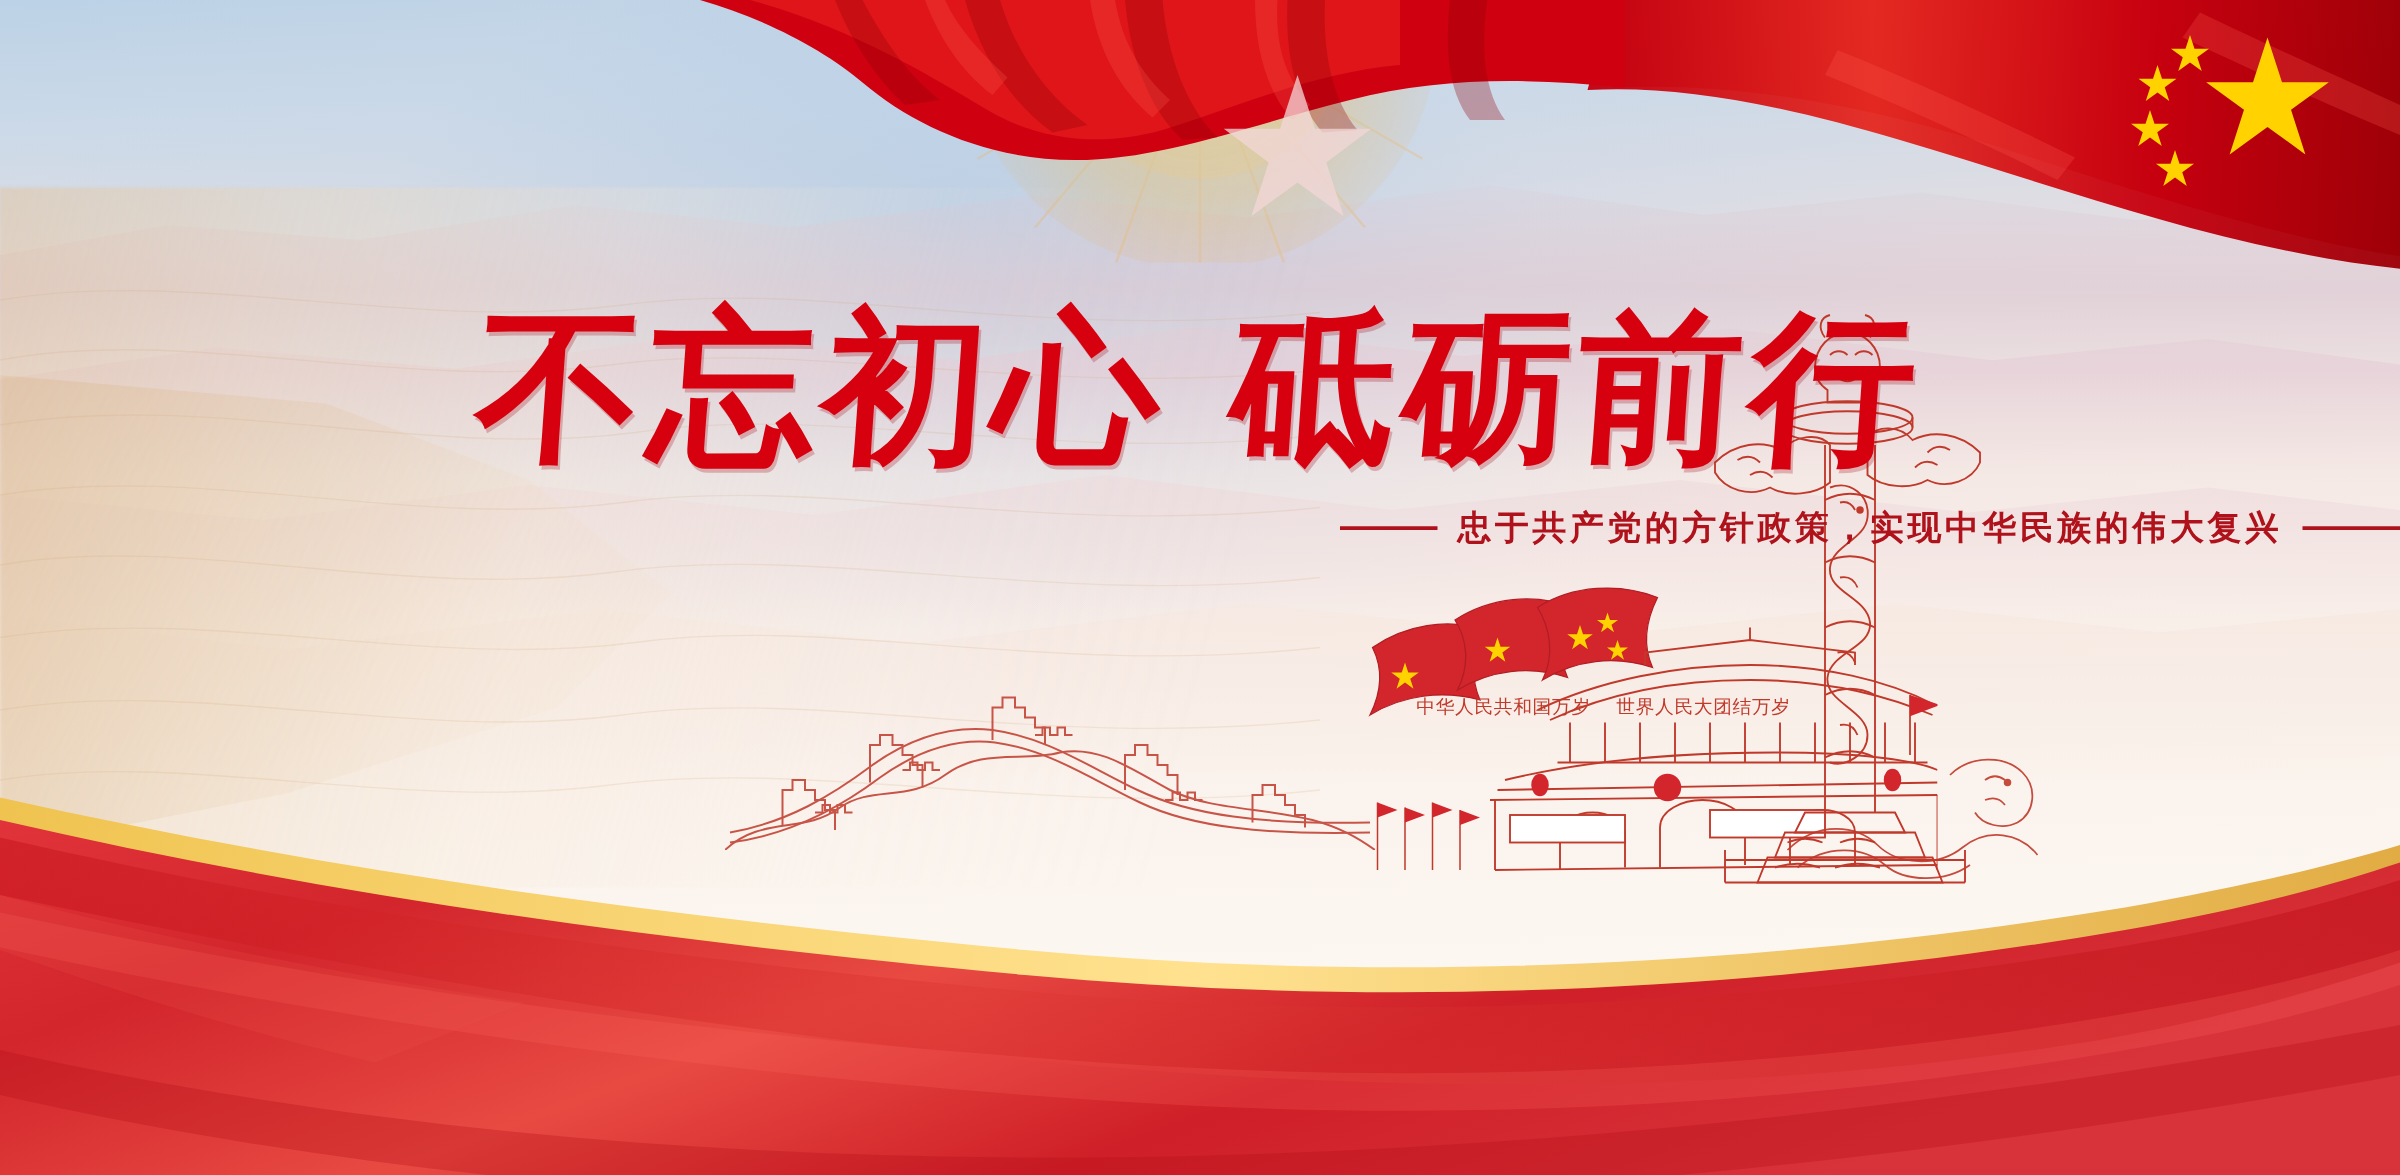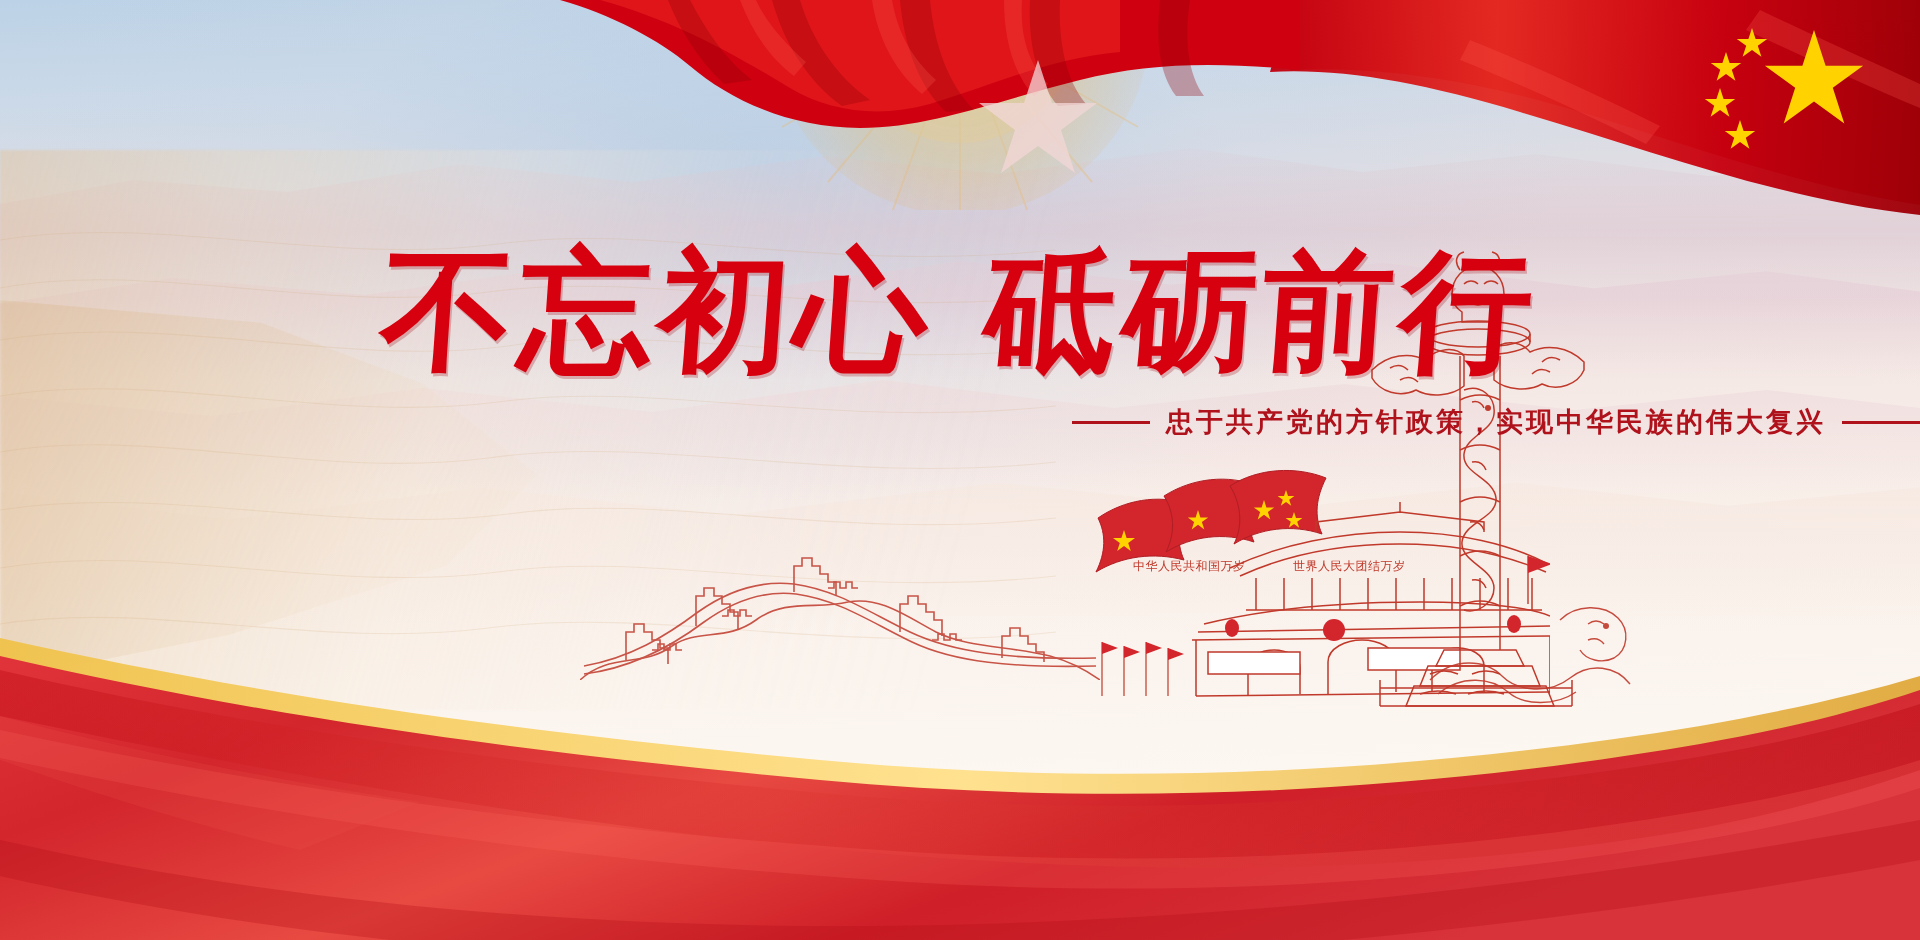--- a/index.html
+++ b/index.html
@@ -85,21 +85,21 @@
 
   
   .ill { position:absolute; pointer-events:none; }
   .wall   { left:580px;  bottom:260px; width:520px; height:140px; }
   .tiananmen { left:1080px; bottom:240px; width:470px; height:240px; }
   .huabiao{ right:330px; top:250px; width:230px; height:470px; }
   .dragon { right:280px; top:560px; width:230px; height:160px; }
 
   .banner-text {
     position:absolute; font-family:"DejaVu Sans","Liberation Sans",sans-serif;
-    font-size:12px; color:#c0392b; letter-spacing:.5px; white-space:nowrap;
+    font-size:15px; color:#c0392b; letter-spacing:.5px; white-space:nowrap;
   }
   .bt-left  { left:1133px; bottom:365px; }
   .bt-right { left:1293px; bottom:365px;text-align:right; }
 </style>
 </head>
 <body>
 
 <div id="poster">
 
   <div class="haze hz1"></div>

